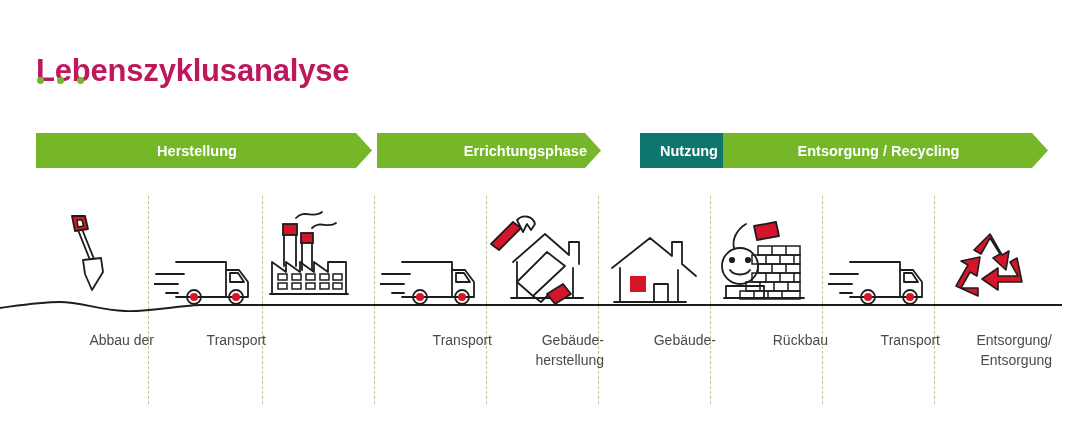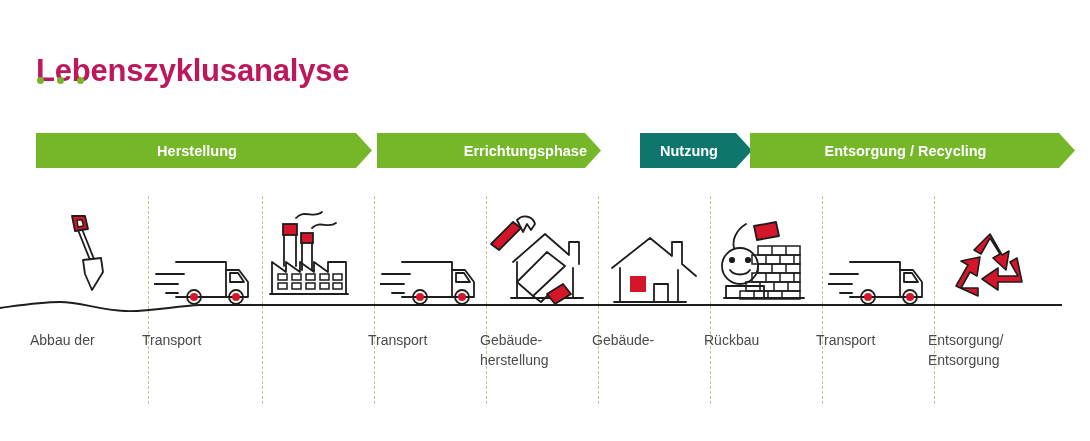--- a/index.html
+++ b/index.html
@@ -111,21 +111,21 @@
     height: 108px;
     display: flex;
     align-items: flex-end;
     justify-content: center;
   }
   .stage-caption {
     position: absolute;
     left: -6px;
     top: 134px;
     width: 124px;
-    text-align: left;
+    text-align: right;
     font-size: 14px;
     line-height: 20px;
     color: #4a4a4a;
   }
   .stage-caption .l2 { display: block; }
 </style>
 </head>
 <body>
 
 <div id="page">
@@ -141,21 +141,21 @@
   <div id="phase-row">
     <div class="phase-banner" style="left: 0px; width: 336px; background: rgb(118, 183, 42); clip-path: polygon(0px 0px, 95.2381% 0px, 100% 50%, 95.2381% 100%, 0px 100%);">
       <span class="phase-label">Herstellung</span>
     </div>
     <div class="phase-banner" style="left: 341px; width: 224px; background: rgb(118, 183, 42); clip-path: polygon(0px 0px, 92.8571% 0px, 100% 50%, 92.8571% 100%, 0px 100%); justify-content: flex-end;">
       <span class="phase-label">Errichtungsphase</span>
     </div>
     <div class="phase-banner" style="left: 604px; width: 112px; background: #0f766e; clip-path: polygon(0px 0px, 85.7143% 0px, 100% 50%, 85.7143% 100%, 0px 100%); text-align: right;">
       <span class="phase-label">Nutzung</span>
     </div>
-    <div class="phase-banner" style="left: 687px; width: 325px; background: rgb(118, 183, 42); clip-path: polygon(0px 0px, 95.0769% 0px, 100% 50%, 95.0769% 100%, 0px 100%); margin-left: 27px;">
+    <div class="phase-banner" style="left: 687px; width: 325px; background: rgb(118, 183, 42); clip-path: polygon(0px 0px, 95.0769% 0px, 100% 50%, 95.0769% 100%, 0px 100%);">
       <span class="phase-label">Entsorgung / Recycling</span>
     </div>
   </div>
 
   <div id="dividers">
       <div class="divider" style="left: 148px; border-left-color: rgb(188, 201, 140);"></div>
       <div class="divider" style="left: 262px; border-left-color: rgb(188, 201, 140);"></div>
       <div class="divider" style="left: 374px; border-left-color: rgb(188, 201, 140);"></div>
       <div class="divider" style="left: 486px; border-left-color: rgb(188, 201, 140);"></div>
       <div class="divider" style="left: 598px; border-left-color: rgb(188, 201, 140);"></div>

